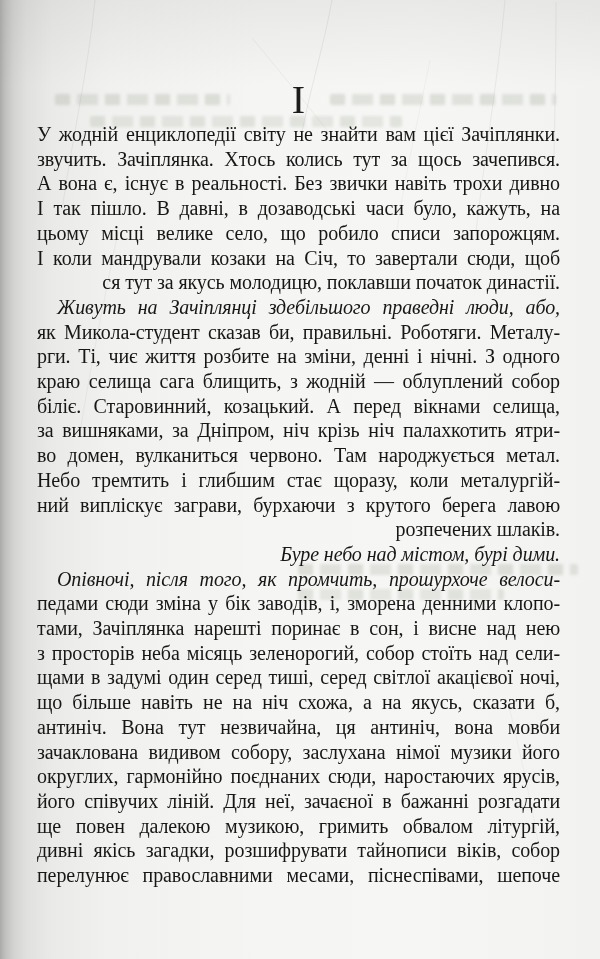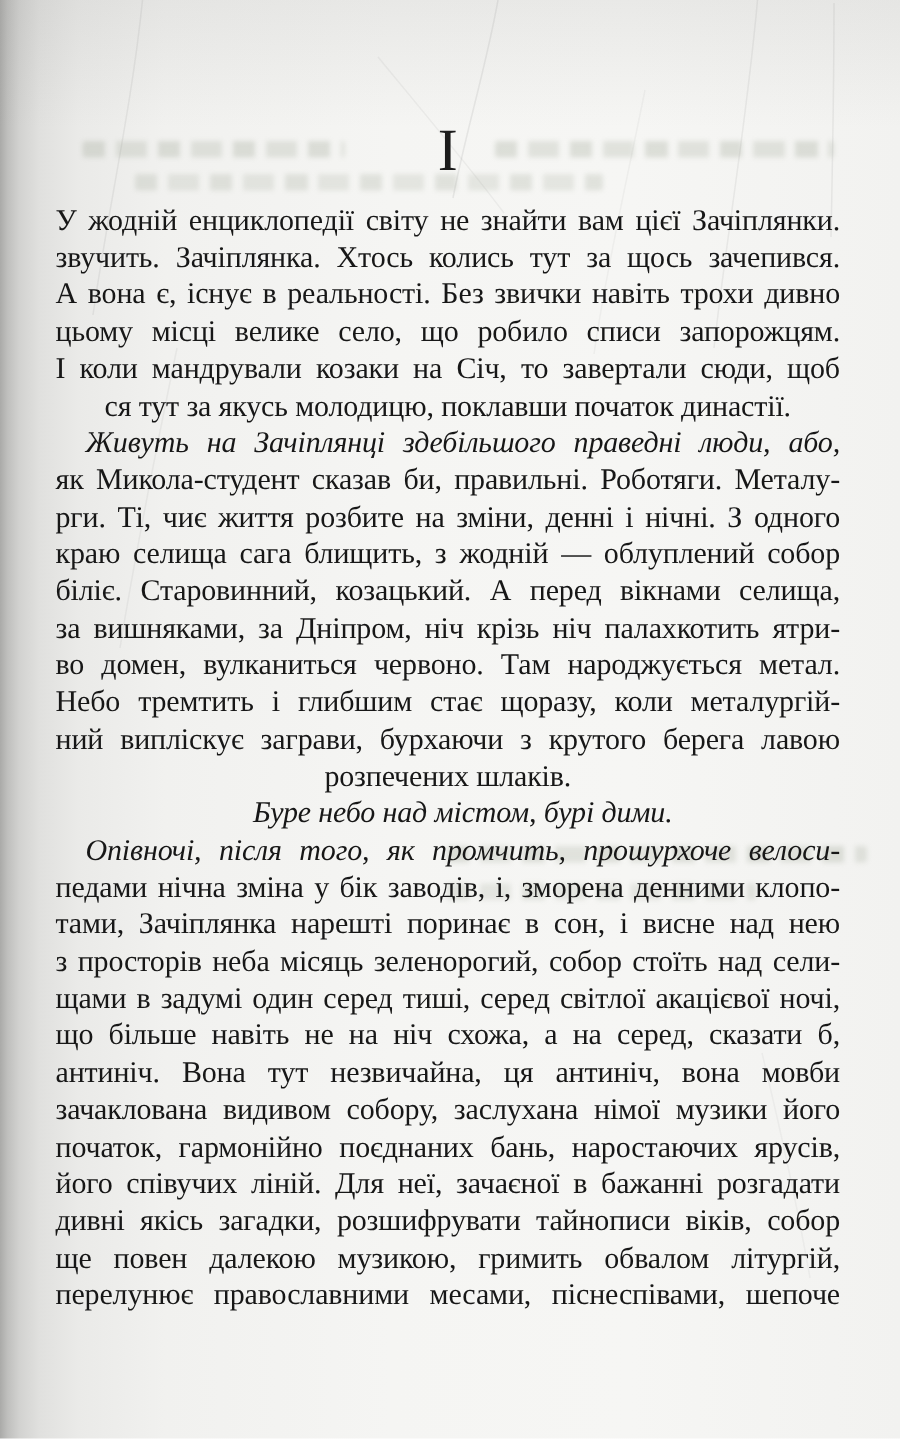--- a/index.html
+++ b/index.html
@@ -31,37 +31,37 @@
     left: 37px;
     width: 523px;
     text-align: center;
     font-size: 40px;
     line-height: 40px;
     color: #1c1c1c;
   }
 
   .text-block {
     position: absolute;
-    top: 135px;
+    top: 122px;
     left: 37px;
     width: 523px;
     font-size: 20px;
     line-height: 24.7px;
     letter-spacing: -0.1px;
     color: #171717;
   }
   .line {
     white-space: nowrap;
   }
   .line.j {
     text-align: justify;
     text-align-last: justify;
   }
   .line.end {
-    text-align: center;
+    text-align: right;
   }
   .line.indent {
     padding-left: 20px;
     font-style: italic;
   }
 
   
   .ghost {
     position: absolute;
     height: 11px;
@@ -109,42 +109,43 @@
   <div class="ghost g3"></div>
   <div class="ghost g4"></div>
   <div class="ghost g5"></div>
 
   <div class="chapter-heading">I</div>
 
   <div class="text-block">
       <div class="line j">У жодній енциклопедії світу не знайти вам цієї Зачіплянки.</div>
       <div class="line j">звучить. Зачіплянка. Хтось колись тут за щось зачепився.</div>
       <div class="line j">А вона є, існує в реальності. Без звички навіть трохи дивно</div>
+      <div class="line j">І так пішло. В давні, в дозаводські часи було, кажуть, на</div>
       <div class="line j">цьому місці велике село, що робило списи запорожцям.</div>
       <div class="line j">І коли мандрували козаки на Січ, то завертали сюди, щоб</div>
       <div class="line end">ся тут за якусь молодицю, поклавши початок династії.</div>
       <div class="line j indent">Живуть на Зачіплянці здебільшого праведні люди, або,</div>
       <div class="line j">як Микола-студент сказав би, правильні. Роботяги. Металу-</div>
       <div class="line j">рги. Ті, чиє життя розбите на зміни, денні і нічні. З одного</div>
       <div class="line j">краю селища сага блищить, з жодній — облуплений собор</div>
       <div class="line j">біліє. Старовинний, козацький. А перед вікнами селища,</div>
       <div class="line j">за вишняками, за Дніпром, ніч крізь ніч палахкотить ятри-</div>
       <div class="line j">во домен, вулканиться червоно. Там народжується метал.</div>
       <div class="line j">Небо тремтить і глибшим стає щоразу, коли металургій-</div>
       <div class="line j">ний випліскує заграви, бурхаючи з крутого берега лавою</div>
       <div class="line end">розпечених шлаків.</div>
       <div class="line end indent">Буре небо над містом, бурі дими.</div>
       <div class="line j indent">Опівночі, після того, як промчить, прошурхоче велоси-</div>
-      <div class="line j">педами нічна зміна у бік заводів, і, зморена денними клопо-</div>
+      <div class="line j">педами сюди зміна у бік заводів, і, зморена денними клопо-</div>
       <div class="line j">тами, Зачіплянка нарешті поринає в сон, і висне над нею</div>
       <div class="line j">з просторів неба місяць зеленорогий, собор стоїть над сели-</div>
       <div class="line j">щами в задумі один серед тиші, серед світлої акацієвої ночі,</div>
-      <div class="line j">що більше навіть не на ніч схожа, а на серед, сказати б,</div>
+      <div class="line j">що більше навіть не на ніч схожа, а на якусь, сказати б,</div>
       <div class="line j">антиніч. Вона тут незвичайна, ця антиніч, вона мовби</div>
       <div class="line j">зачаклована видивом собору, заслухана німої музики його</div>
-      <div class="line j">початок, гармонійно поєднаних бань, наростаючих ярусів,</div>
+      <div class="line j">округлих, гармонійно поєднаних сюди, наростаючих ярусів,</div>
       <div class="line j">його співучих ліній. Для неї, зачаєної в бажанні розгадати</div>
+      <div class="line j">ще повен далекою музикою, гримить обвалом літургій,</div>
       <div class="line j">дивні якісь загадки, розшифрувати тайнописи віків, собор</div>
-      <div class="line j">ще повен далекою музикою, гримить обвалом літургій,</div>
       <div class="line j">перелунює православними месами, піснеспівами, шепоче</div>
     </div>
 
 </div>
 
 </body></html>

